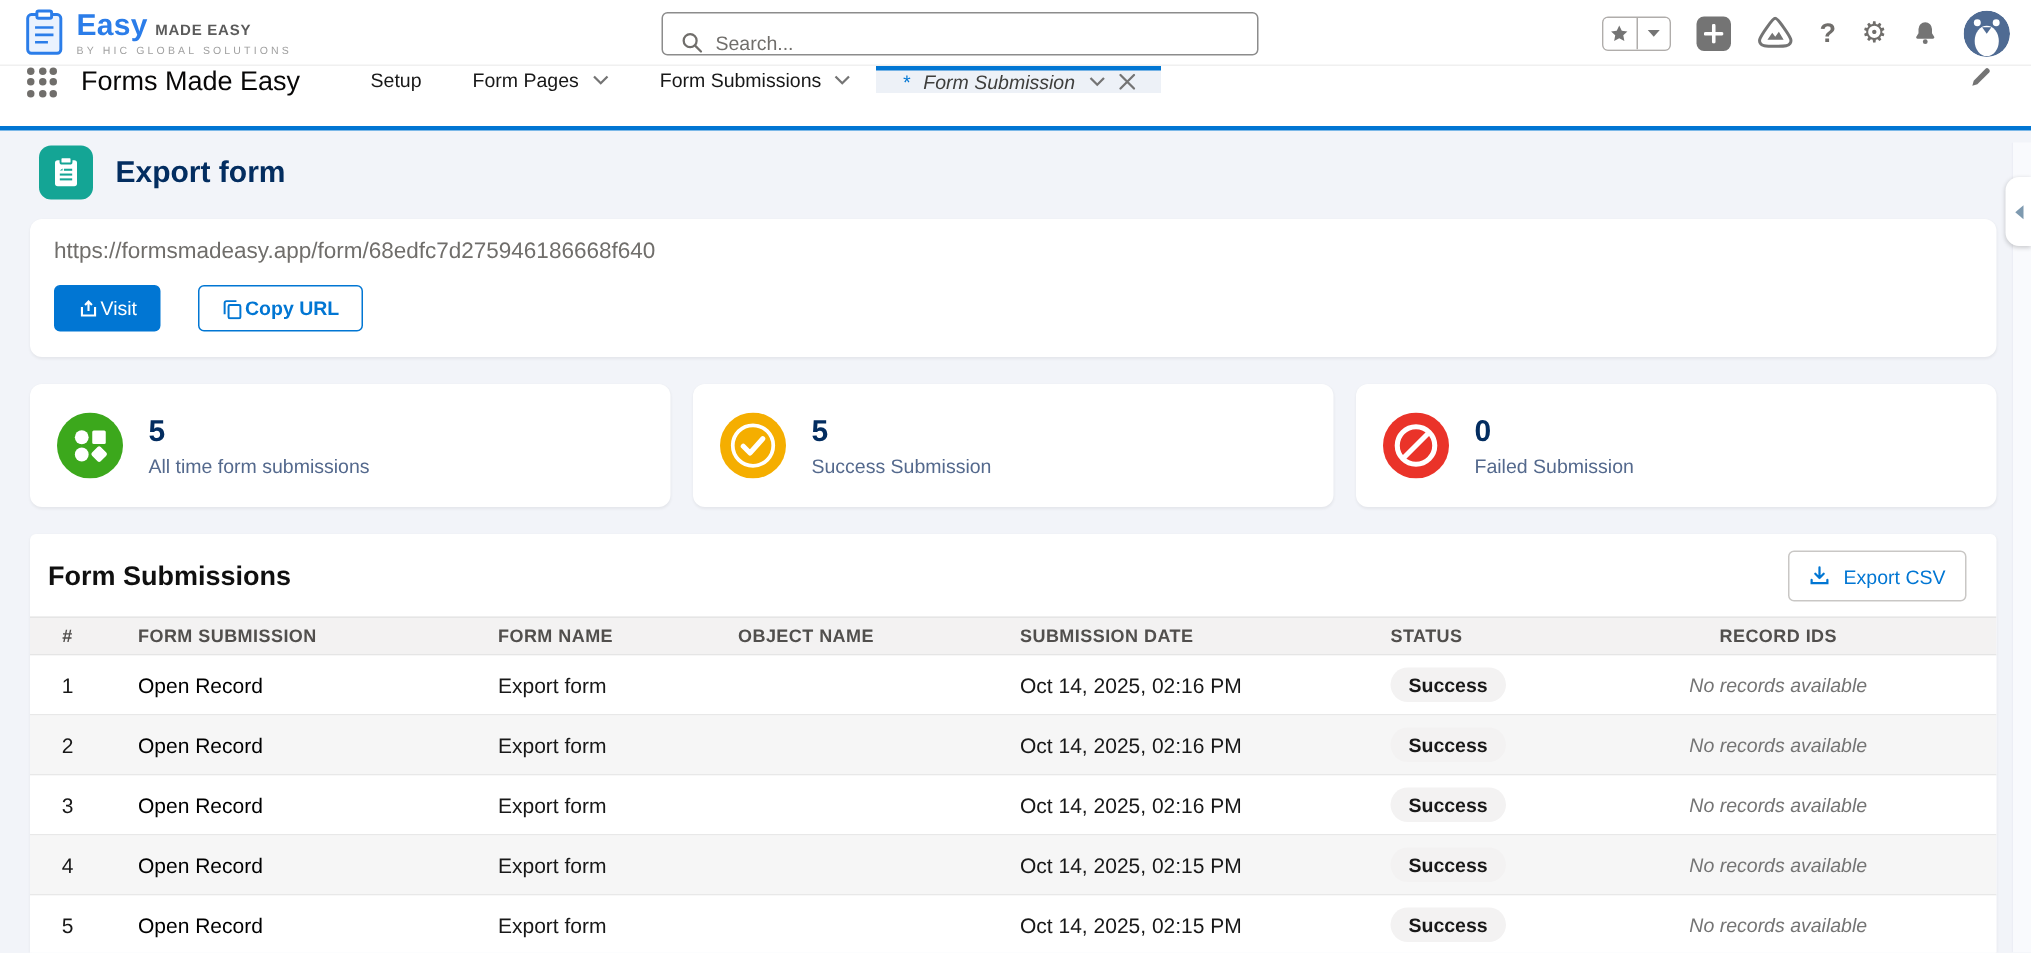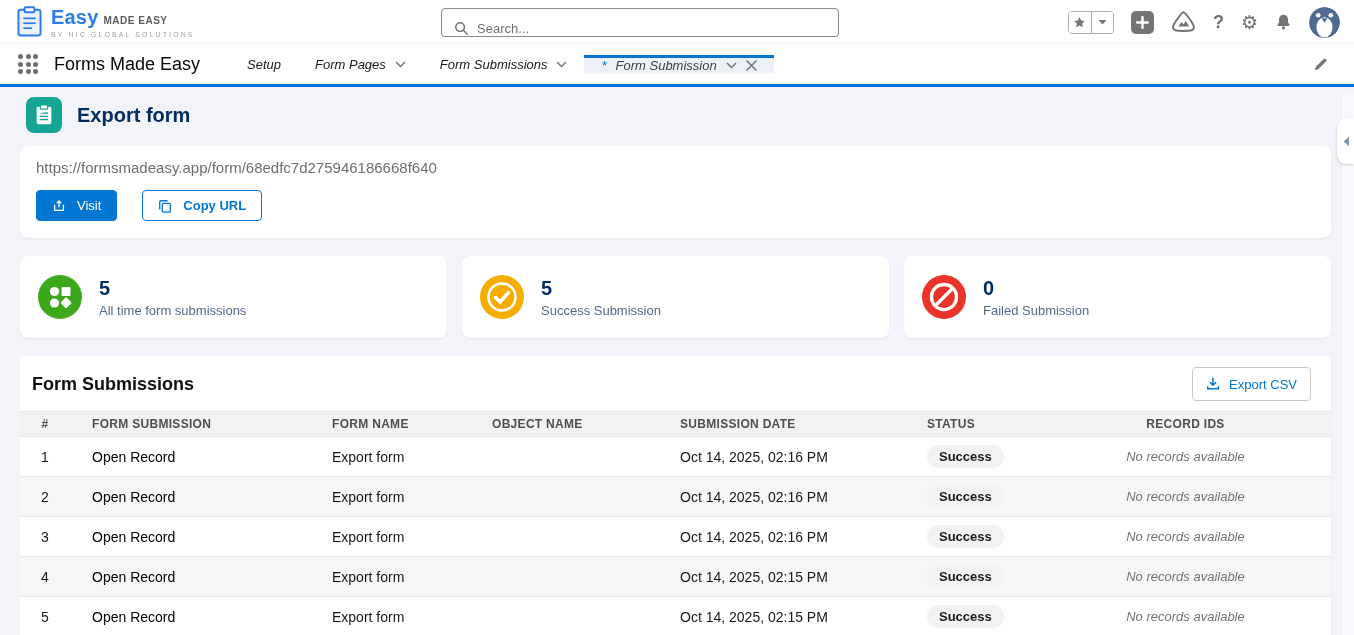--- a/index.html
+++ b/index.html
@@ -24,44 +24,44 @@
   .gheader-right { position:absolute; right:14px; top:0; height:44px; display:flex; align-items:center; gap:17px; }
   .fav-split { display:flex; border:1px solid #b0adab; border-radius:4px; height:23px; overflow:hidden; }
   .fav-split .seg { width:22px; display:flex; align-items:center; justify-content:center; background:#fff; cursor:pointer; }
   .fav-split .seg + .seg { border-left:1px solid #b0adab; }
   .plus-tile { width:23px; height:23px; background:#747474; border-radius:5px; display:flex; align-items:center; justify-content:center; }
   .qmark { color:#706e6b; font-size:18px; font-weight:bold; }
   .gear-glyph { font-family:"DejaVu Sans", sans-serif; font-size:19px; color:#706e6b; line-height:1; }
   .avatar { width:31px; height:31px; border-radius:50%; overflow:hidden; }
 
   
-  .navbar { height:43px; background:#fff; border-bottom:3px solid #0176d3; display:flex; align-items:center; }
+  .navbar { height:43px; background:#fff; border-bottom:3px solid #0176d3; display:flex; align-items:flex-start; }
   .nav-left { display:flex; align-items:center; padding-left:18px; }
   .waffle { display:grid; grid-template-columns:repeat(3,5px); grid-gap:2.5px; cursor:pointer; }
   .waffle i { width:5px; height:5px; border-radius:50%; background:#706e6b; }
   .app-name { font-size:18px; color:#080707; margin:0 30px 0 16px; white-space:nowrap; }
   .tabs { display:flex; align-items:stretch; font-size:13px; color:#181818; }
-  .tab { display:flex; align-items:center; gap:9px; padding:0 17px; cursor:pointer; white-space:nowrap;font-style:italic; }
+  .tab { display:flex; align-items:center; gap:9px; padding:0 17px; cursor:pointer; white-space:nowrap; }
   .tab.active { background:#edf1f7; border-top:3px solid #0176d3; font-style:italic; color:#3e3e3c; padding-top:0; }
   .tab .prefix { color:#0176d3; font-style:italic; }
   .nav-edit { margin-left:auto; display:flex; align-items:center; padding-right:26px; }
 
   
   .content { padding:9px 23px 0 20px; }
 
   .page-title-row { display:flex; align-items:center; gap:15px; margin:1px 0 13px 6px; }
   .page-title-icon { width:36px; height:36px; border-radius:8px; background:#14a595; display:flex; align-items:center; justify-content:center; }
   .page-title { font-size:20px; font-weight:bold; color:#032d60; }
 
   .card { background:#fff; border-radius:8px; box-shadow:0 1px 2px rgba(0,0,0,.06); }
 
   .url-card { padding:13px 16px 17px 16px; margin-bottom:18px; }
   .form-url { font-size:15px; color:#706e6b; margin-bottom:14px; }
   .btn-row { display:flex; gap:25px; }
-  .btn { height:31px; border-radius:4px; font-size:13px; display:inline-flex; align-items:center; gap:11px;
+  .btn { height:31px; border-radius:4px; font-size:13px; display:inline-flex; align-items:center; gap:1px;
     padding:0 15px; cursor:pointer; font-family:"Liberation Sans", sans-serif; }
   .btn-primary { background:#0176d3; color:#fff; border:1px solid #0176d3; }
   .btn-outline { background:#fff; color:#0176d3; border:1px solid #0176d3;font-weight:bold; }
 
   .stats-row { display:flex; gap:15px; margin-bottom:18px; }
   .stat-card { flex:1; padding:19px 18px; display:flex; align-items:center; gap:17px; }
   .stat-icon { width:44px; height:44px; border-radius:50%; flex:0 0 44px; }
   .stat-value { font-size:20px; font-weight:bold; color:#032d60; line-height:1.15; }
   .stat-label { font-size:13px; color:#54698d; margin-top:3px; }
 

